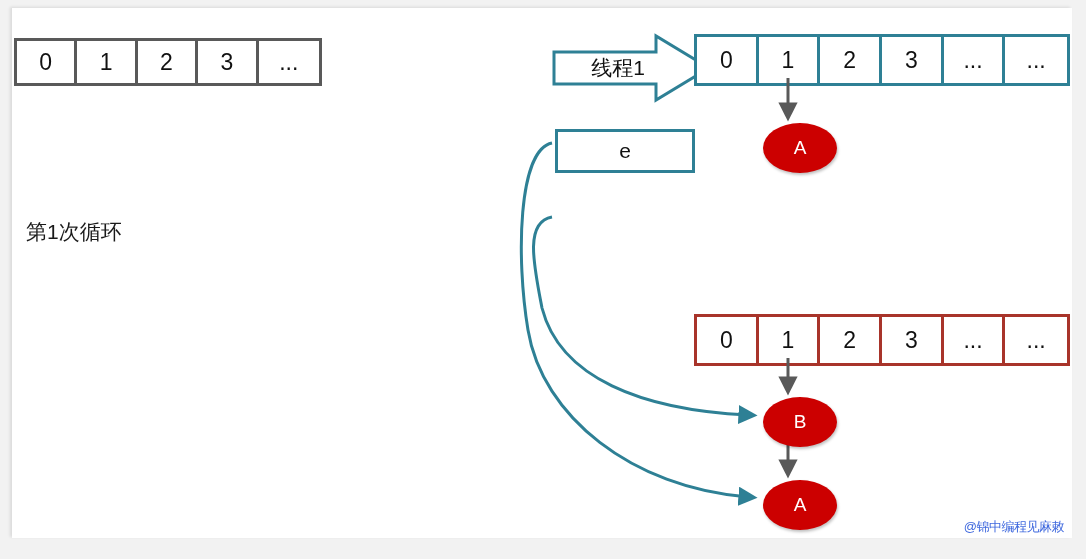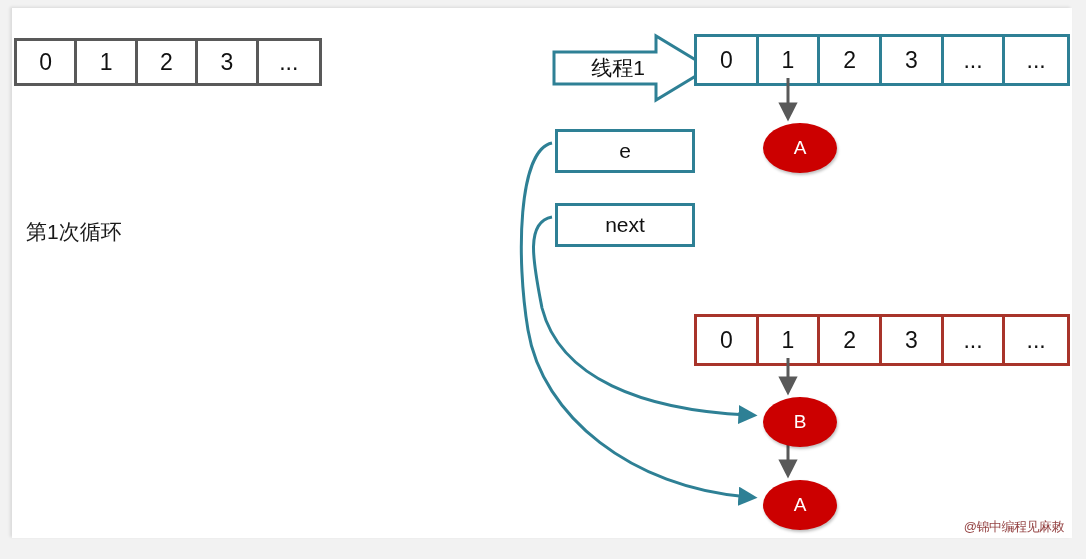--- a/index.html
+++ b/index.html
@@ -160,21 +160,21 @@
     color: #1a1a1a;
     margin-top: 24px;
   }
 
   
   #watermark {
     position: absolute;
     right: 8px;
     bottom: 2px;
     font-size: 13px;
-    color: #7f1d1d;
+    color: #1d4ed8;
     opacity: 0.85;
     letter-spacing: -0.5px;
     white-space: nowrap;
   }
 </style>
 </head>
 <body>
 
 <div id="root">
   <div id="canvas">
@@ -200,23 +200,20 @@
       <div class="cell">0</div>
       <div class="cell">1</div>
       <div class="cell">2</div>
       <div class="cell">3</div>
       <div class="cell">...</div>
       <div class="cell">...</div>
     </div>
 
     <div class="varbox" id="box-e">
       <span>e</span>
-    </div>
-    <div class="varbox" id="box-next">
-      <span>next</span>
     </div>
 
 
     <div class="celltable" id="t2-table">
       <div class="cell">0</div>
       <div class="cell">1</div>
       <div class="cell">2</div>
       <div class="cell">3</div>
       <div class="cell">...</div>
       <div class="cell">...</div>

